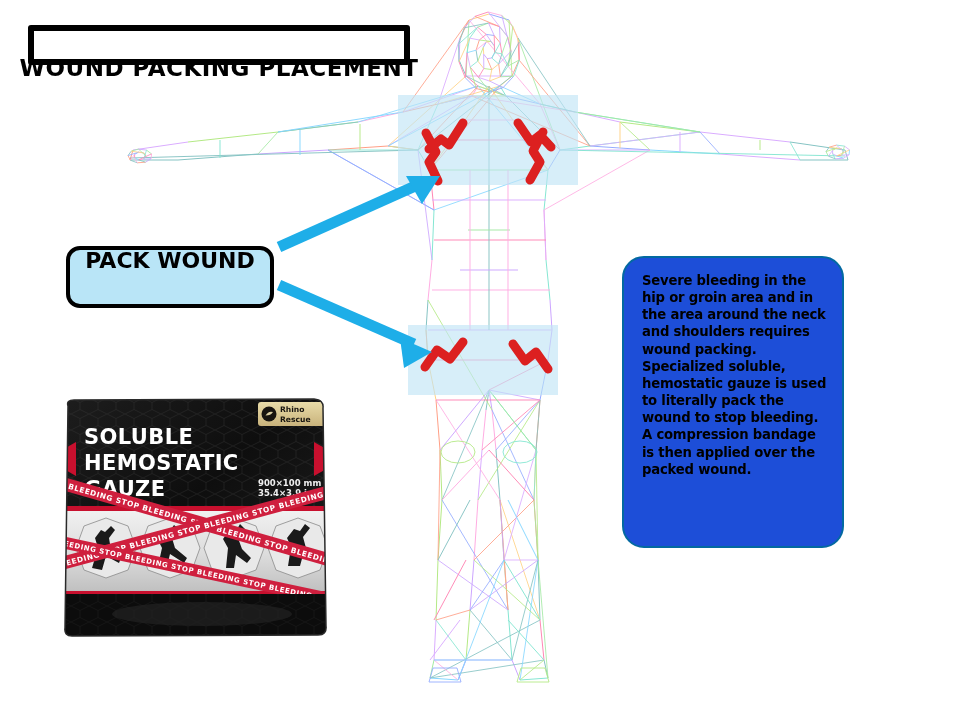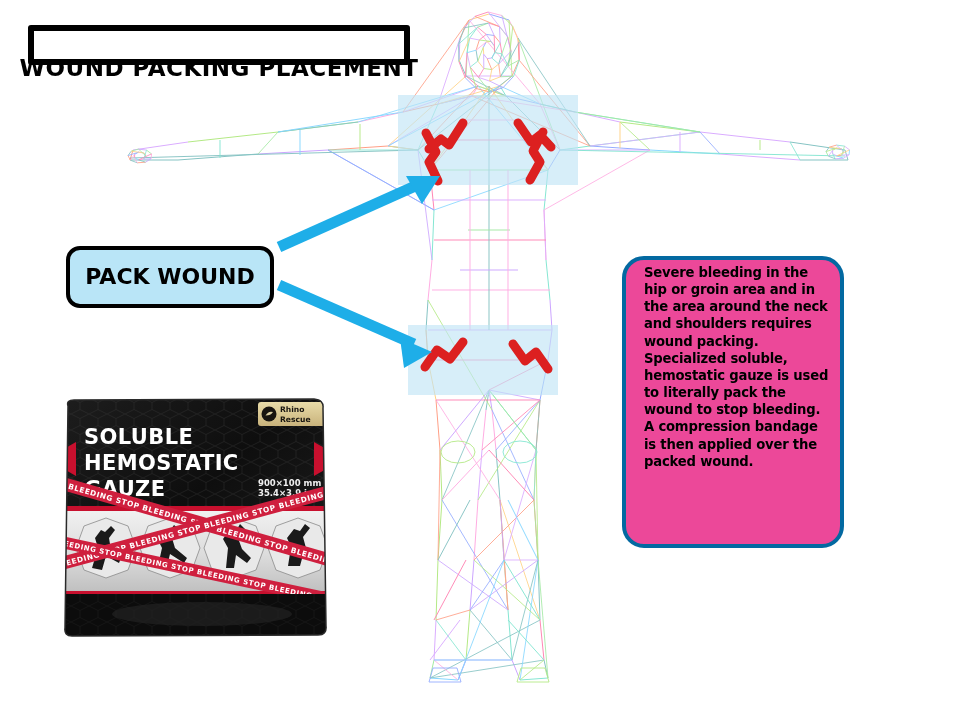--- a/index.html
+++ b/index.html
@@ -18,33 +18,33 @@
   .title-text{
     font-family:"DejaVu Sans", sans-serif;
     font-weight:bold;font-size:23px;letter-spacing:0.5px;color:#000;
     white-space:nowrap;line-height:1;margin-top:46px;
   }
 
   
   .callout{
     position:absolute;left:66px;top:246px;width:208px;height:62px;
     background:#b9e5f7;border:4px solid #000;border-radius:14px;
-    display:flex;align-items:center;justify-content:center;box-sizing:border-box;
+    display:flex;justify-content:center;box-sizing:border-box;
     z-index:6;
   }
   .callout-text{
     font-family:"DejaVu Sans", sans-serif;
     font-weight:bold;font-size:22px;color:#000;white-space:nowrap;line-height:1;
   }
 
   
   .info-box{
     position:absolute;left:622px;top:256px;width:222px;height:292px;
-    background:#ec4899;border:4px solid #0369a1;border-radius:22px;box-sizing:border-box;
-    padding:4px 10px 10px 18px;
+    background:#1d4ed8;border:2px solid #0369a1;border-radius:22px;box-sizing:border-box;
+    padding:14px 10px 10px 18px;
     z-index:6;
   }
   .info-text{
     font-family:"DejaVu Sans", sans-serif;
     font-weight:bold;font-size:13.2px;line-height:1.30;color:#000;
     letter-spacing:-0.2px;
   }
 
   
   .layer{position:absolute;left:0;top:0;width:960px;height:720px;}

